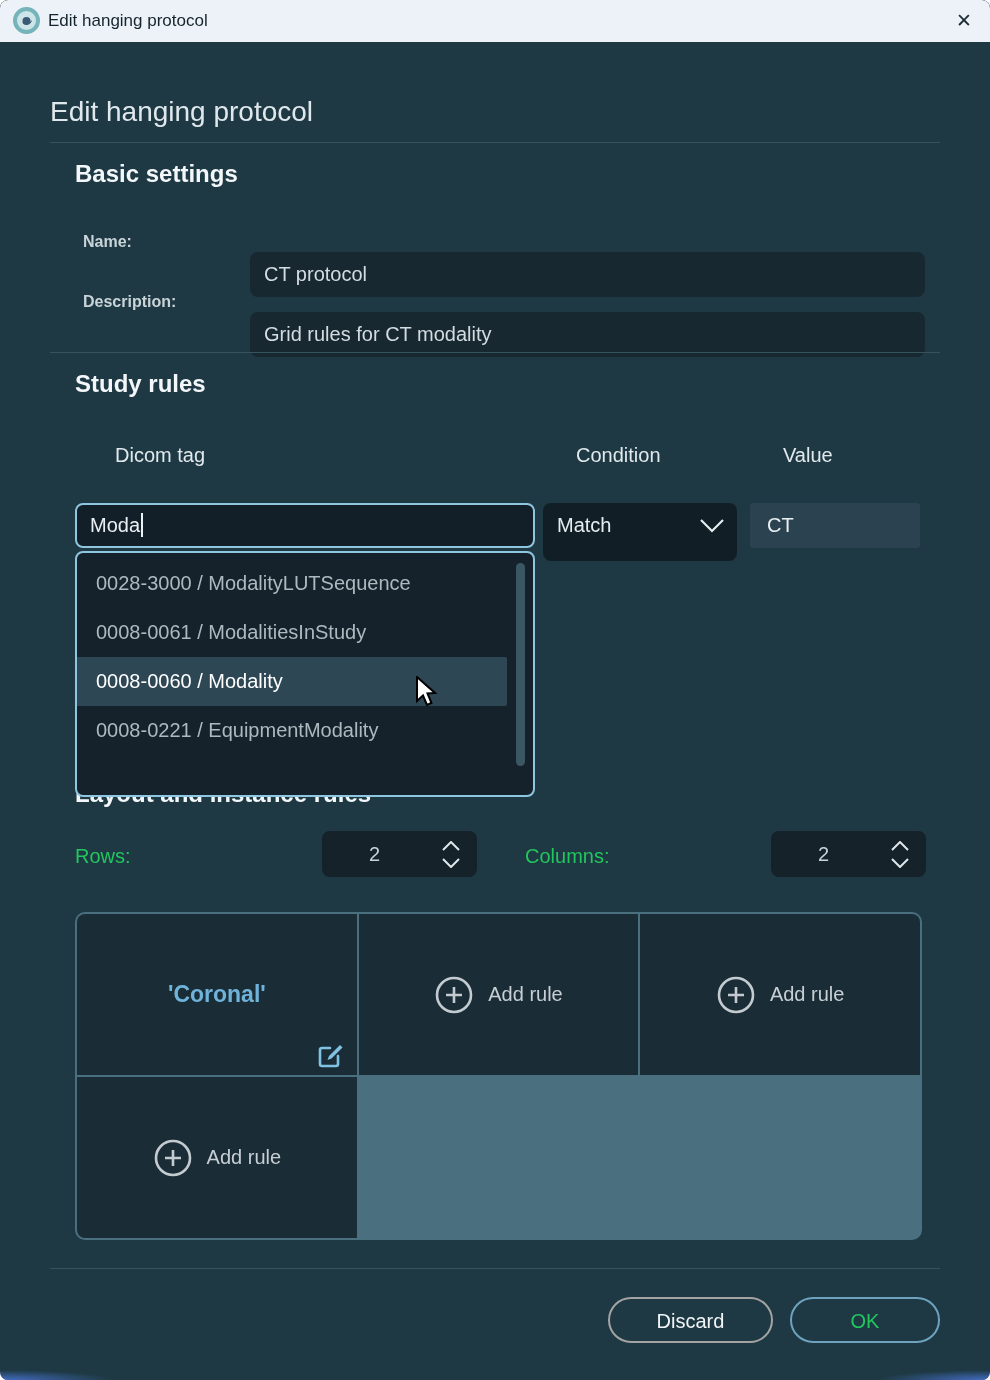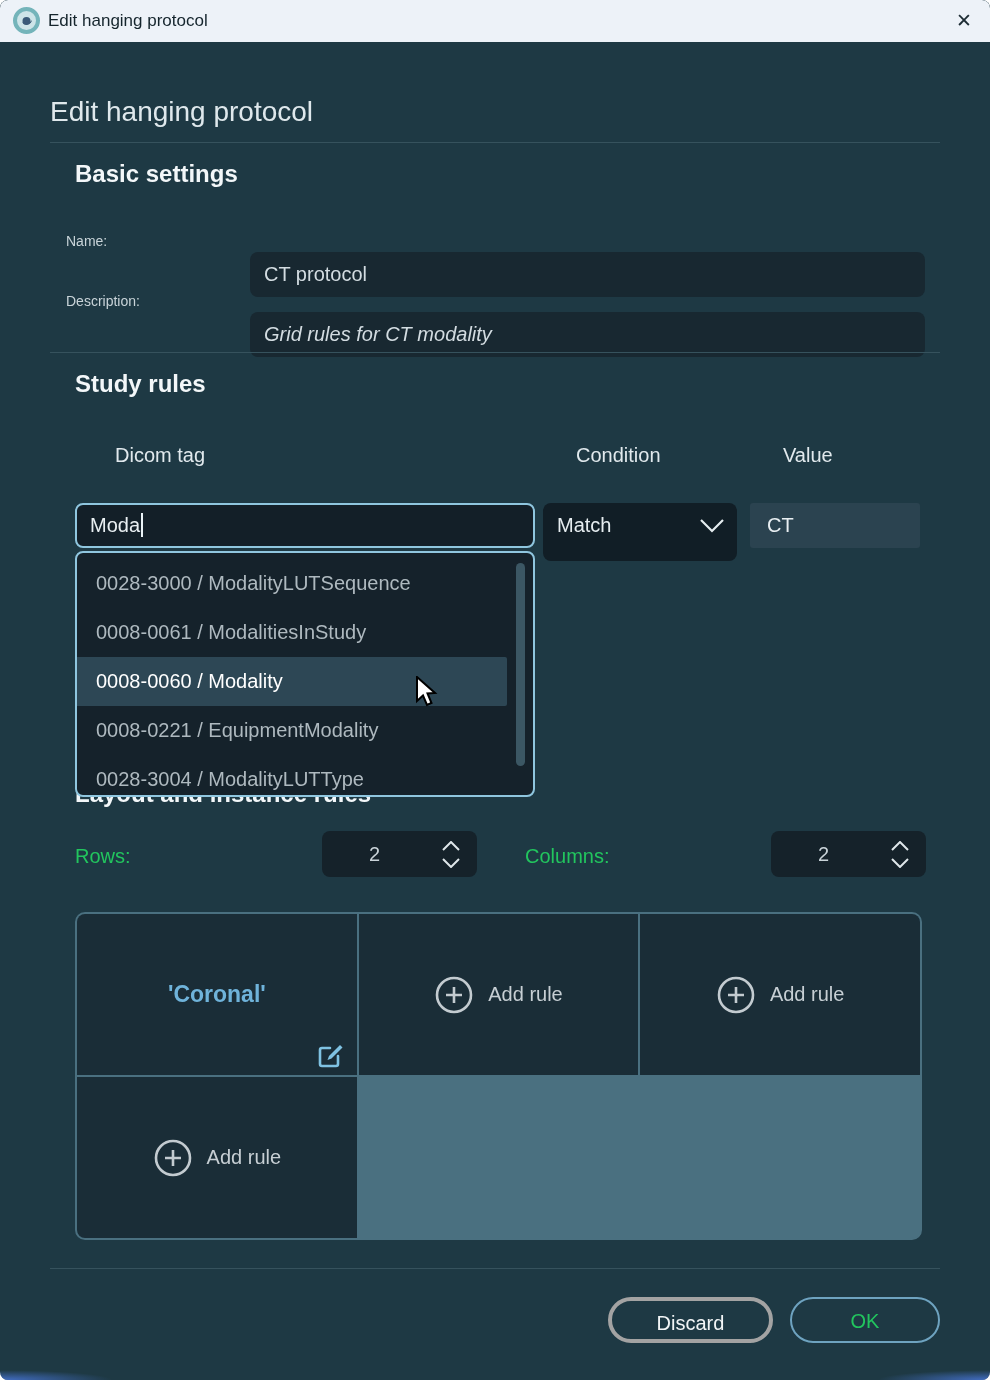--- a/index.html
+++ b/index.html
@@ -15,25 +15,25 @@
   
   .h1{position:absolute;left:50px;top:96px;font-size:28px;font-weight:400;color:#dfe8ec;}
   .divider{position:absolute;left:50px;width:890px;height:1px;background:#36525d;}
   .div1{top:142px;} .div2{top:352px;} .div3{top:1268px;}
   .h2{position:absolute;font-size:24px;font-weight:bold;color:#f3f7f9;text-align:right;}
   .h2-basic{left:75px;top:160px;}
   .h2-study{left:75px;top:370px;}
   .h2-layout{left:75px;top:780px;z-index:1;}
 
   
-  .form-label{position:absolute;left:66px;font-size:14px;color:#c9d4d9;}
+  .form-label{position:absolute;left:83px;font-size:16px;color:#c9d4d9;font-weight:bold;}
   .lbl-name{top:233px;} .lbl-desc{top:293px;}
   .text-field{position:absolute;left:250px;width:675px;height:45px;background:#182831;border-radius:8px;
     line-height:45px;padding:0 14px;box-sizing:border-box;font-size:20px;color:#d3dce1;margin-top:30px;}
-  .fld-name{top:222px;} .fld-desc{top:282px;font-style:italic;}
+  .fld-name{top:222px;} .fld-desc{top:282px;}
 
   
   .col-hdr{position:absolute;top:444px;font-size:20px;color:#e1e9ed;margin-left:40px;}
   .col-tag{left:75px;} .col-cond{left:536px;} .col-val{left:743px;}
 
   .tag-input{position:absolute;left:75px;top:503px;width:460px;height:45px;box-sizing:border-box;
     background:#131f28;border:2px solid #8fc6df;border-radius:8px;line-height:41px;padding:0 13px;
     font-size:20px;color:#e9eff2;}
   .caret{display:inline-block;width:2px;height:24px;background:#eaf3f7;vertical-align:-5px;margin-left:1px;}
 
@@ -67,21 +67,21 @@
     display:grid;grid-template-columns:1fr 1fr 1fr;grid-template-rows:1fr 1fr;gap:2px;
     background:#4a7080;border:2px solid #4a7080;border-radius:10px;overflow:hidden;}
   .grid-cell{position:relative;background:#1a2d37;display:flex;align-items:center;justify-content:center;gap:14px;}
   .cell-rule-label{font-size:23px;font-weight:bold;color:#6fb3da;}
   .edit-icon{position:absolute;right:13px;bottom:5px;}
   .add-label{font-size:20px;color:#c7cfd4;}
 
   
   .btn{position:absolute;top:1297px;height:46px;box-sizing:border-box;border-radius:23px;background:transparent;
     font-size:20px;text-align:center;line-height:42px;font-family:inherit;}
-  .btn-discard{left:608px;width:165px;border:4px solid #a3a3a3;color:#f2f5f6;}
+  .btn-discard{left:608px;width:165px;border:2px solid #a3a3a3;color:#f2f5f6;}
   .btn-ok{left:790px;width:150px;border:2px solid #6ea3c0;color:#22c55e;text-align:center;}
 
   .bottom-accent{position:absolute;left:0;bottom:0;width:990px;height:10px;
     background:
       radial-gradient(ellipse 160px 14px at 0% 100%, rgba(72,118,216,0.85), rgba(72,118,216,0) 70%),
       radial-gradient(ellipse 160px 14px at 100% 100%, rgba(72,118,216,0.85), rgba(72,118,216,0) 70%);}
 </style>
 </head>
 <body>
 
@@ -123,21 +123,20 @@
   </div>
 
   <div class="value-box">CT</div>
 
   <div class="dropdown">
     <div style="height:6px;"></div>
     <div class="dd-item">0028-3000 / ModalityLUTSequence</div>
     <div class="dd-item">0008-0061 / ModalitiesInStudy</div>
     <div class="dd-item highlighted">0008-0060 / Modality</div>
     <div class="dd-item">0008-0221 / EquipmentModality</div>
-    <div class="dd-item">0028-3004 / ModalityLUTType</div>
     <div class="dd-scrollbar"></div>
     <svg class="mouse-cursor" width="28" height="32" viewBox="0 0 28 32">
       <polygon points="2,1 2,25 8,19.5 12,29 16.5,27 12.5,17.5 20,17" fill="#ffffff" stroke="#000000" stroke-width="2"></polygon>
     </svg>
   </div>
 
   <div class="h2 h2-layout">Layout and instance rules</div>
 
   <div class="spin-label lbl-rows">Rows:</div>
   <div class="spinner spin-rows">

